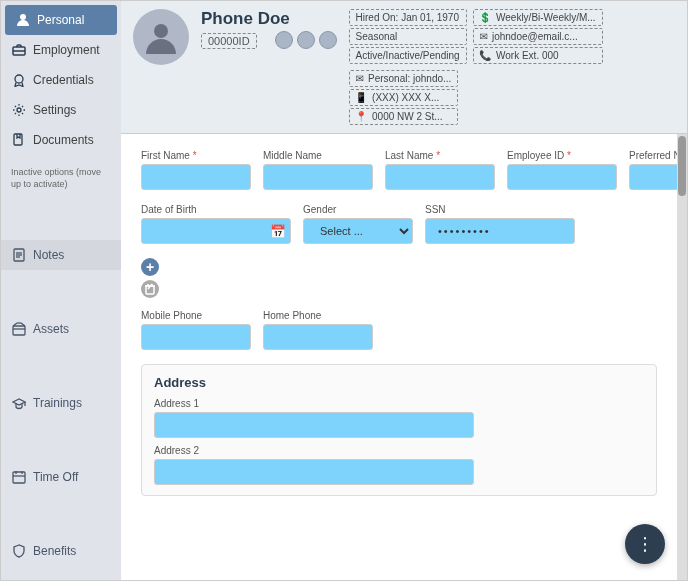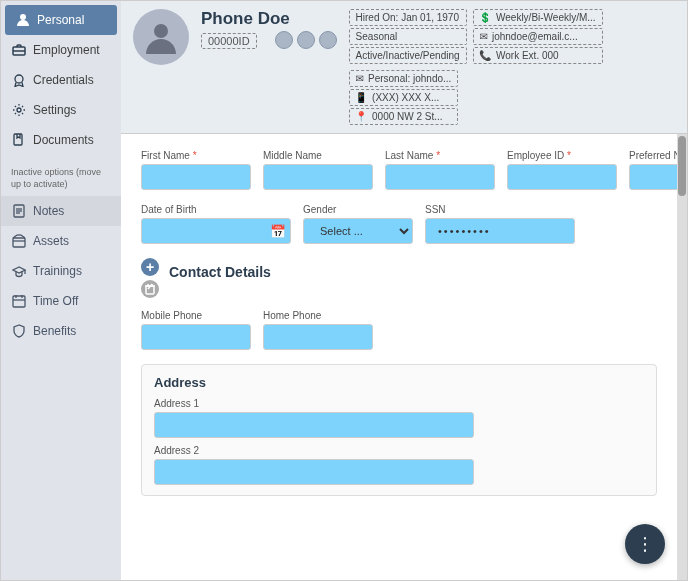--- a/index.html
+++ b/index.html
@@ -118,20 +118,21 @@
     }
 
     .nav-item-inactive {
       display: flex;
       align-items: center;
       gap: 6px;
       padding: 7px 10px;
       cursor: pointer;
       color: #4a5568;
       font-size: 12px;
+      margin-top: 44px;
     }
     .nav-item-inactive.hovered {
       background: rgba(0,0,0,0.05);
     }
 
     
     .content {
       flex: 1;
       display: flex;
       flex-direction: column;
@@ -619,21 +620,20 @@
               <button class="contact-btn remove">
                 <svg width="12" height="12" viewBox="0 0 12 12" fill="none" stroke="white" stroke-width="1.5">
                     <polyline points="1,3 11,3"></polyline>
                     <rect x="2" y="3" width="8" height="8" rx="1"></rect>
                     <line x1="4" y1="3" x2="4" y2="1"></line>
                     <line x1="8" y1="3" x2="8" y2="1"></line>
                     <line x1="4" y1="6" x2="8" y2="1"></line>
                   </svg>
               </button>
             </div>
-            <span class="section-title">Contact Details</span>
           </div>
 
 
           <div class="form-row">
             <div class="form-field">
               <label>Mobile Phone</label>
               <input class="field-md" type="text" value="" style="">
             </div>
             <div class="form-field">
               <label>Home Phone</label>

